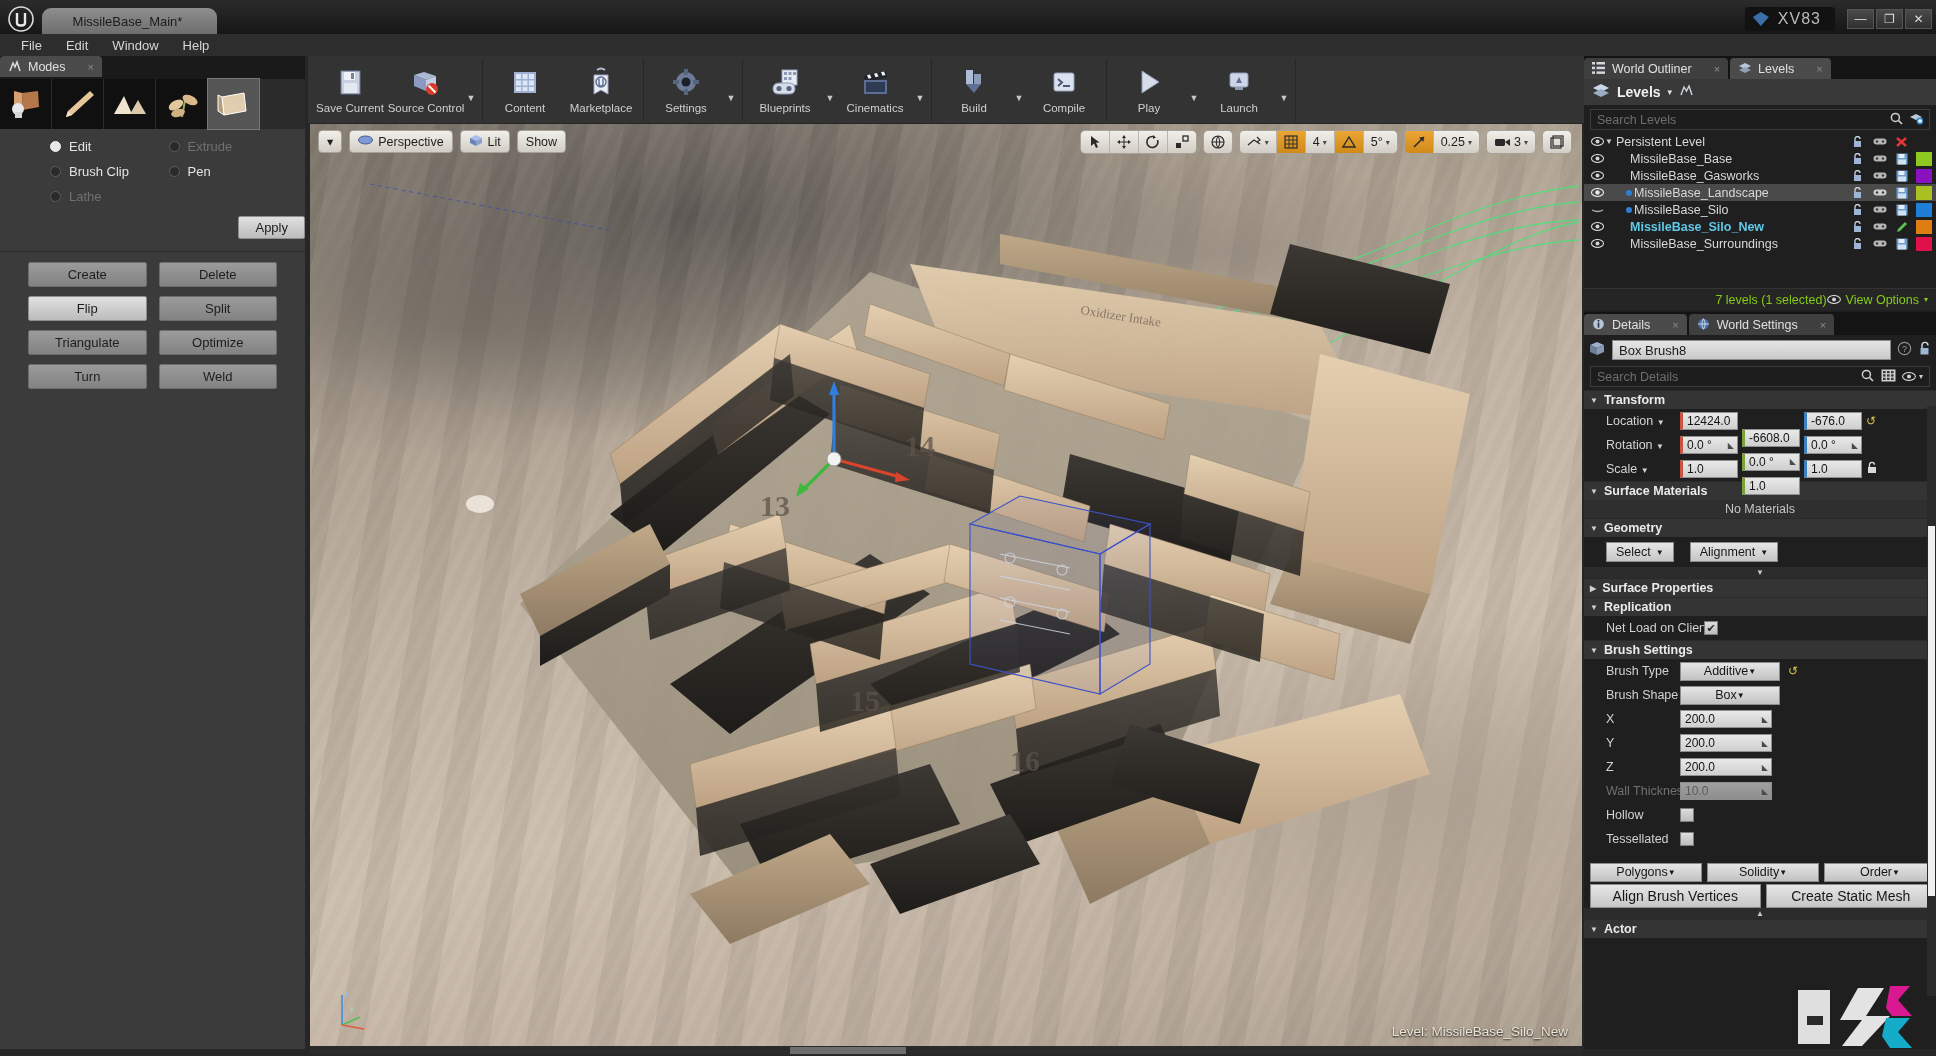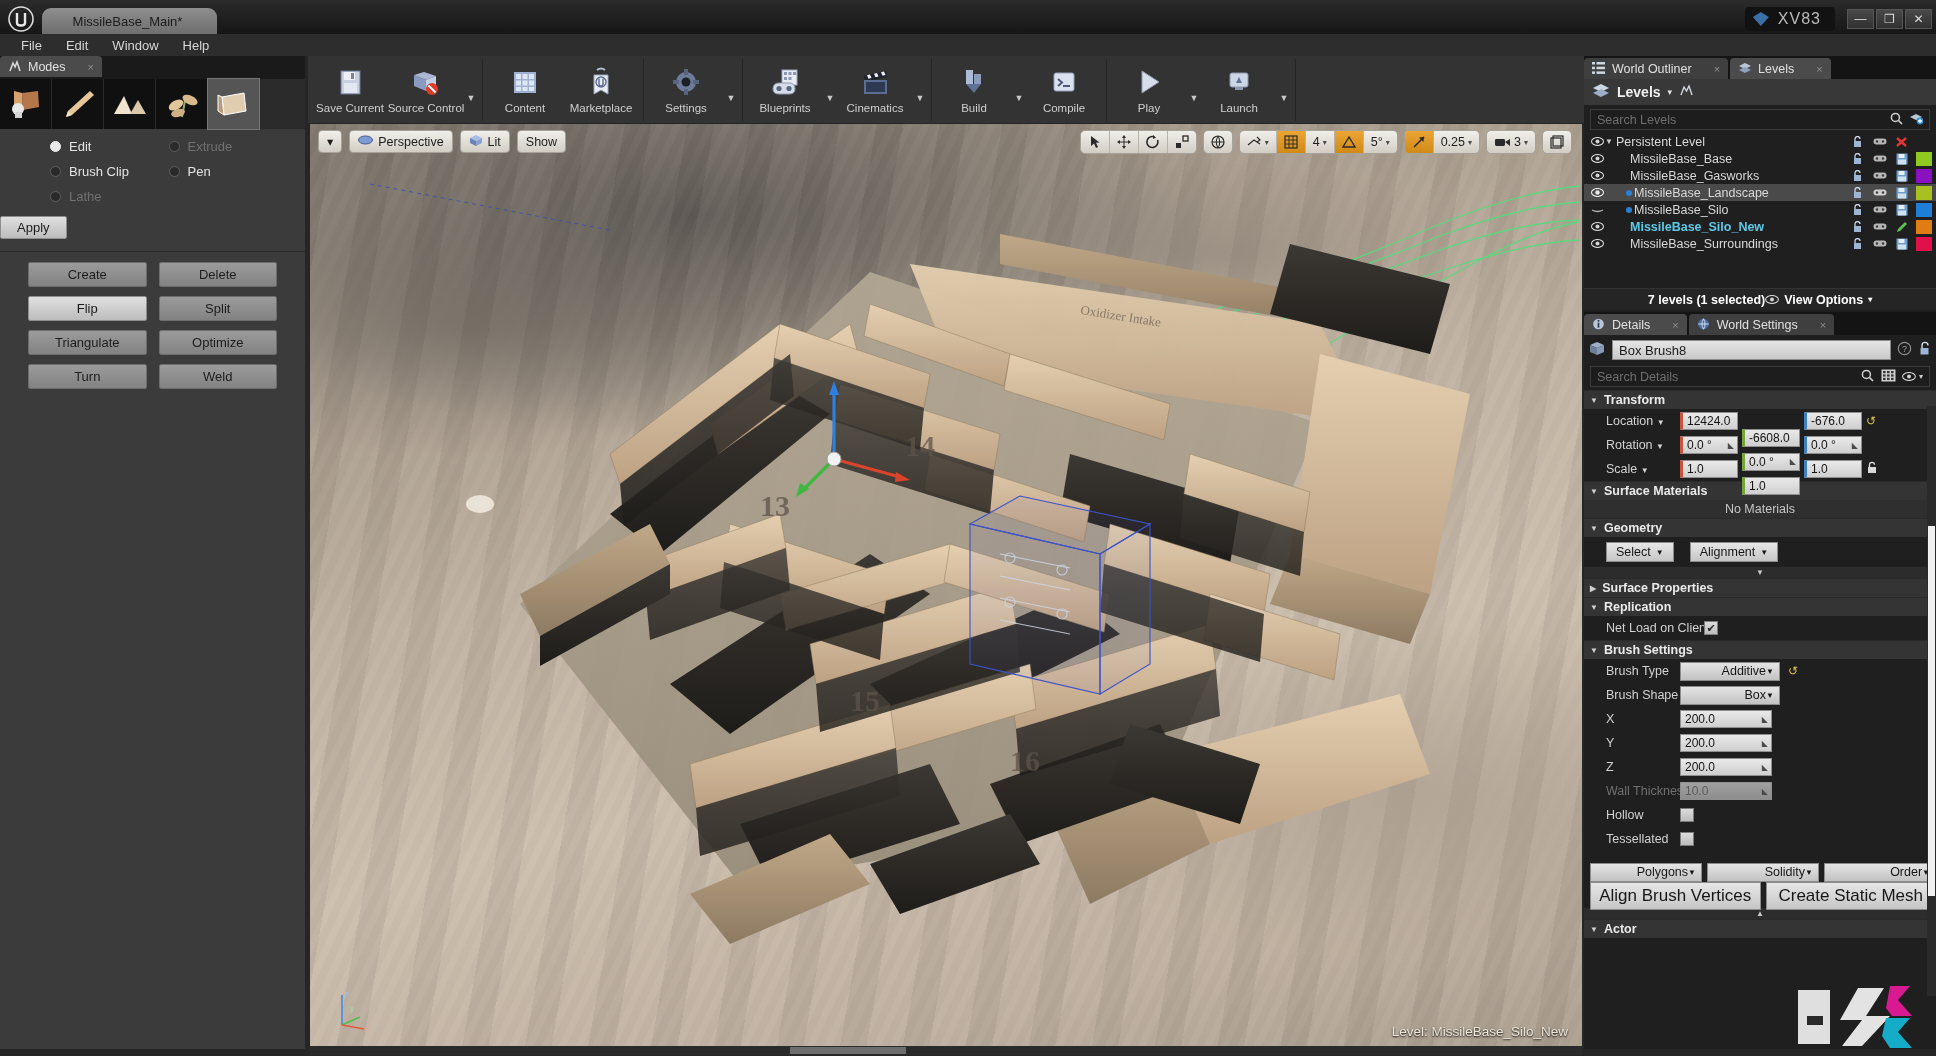--- a/index.html
+++ b/index.html
@@ -47,21 +47,21 @@
     display:flex; align-items:center; justify-content:center; }
   .mode-ico.sel { background:#555; outline:1px solid #777; }
   .radio-grid { padding:10px 0 4px 0; display:grid;
     grid-template-columns:1fr 1fr; row-gap:10px; }
   .rrow { display:flex; align-items:center; gap:8px; padding-left:50px; font-size:13px; }
   .rrow.col2 { padding-left:16px; }
   .rdot { width:11px; height:11px; border-radius:50%; background:#2a2a2a;
     border:1px solid #5d5d5d; }
   .rdot.on { background:#e8e8e8; border-color:#f0f0f0; }
   .dim { color:#707070; }
-  .apply-wrap { display:flex; justify-content:flex-start; padding:8px 0 10px 0; }
+  .apply-wrap { display:flex; justify-content:flex-end; padding:8px 0 10px 0; }
   .btn { background:linear-gradient(#e0e0e0,#bcbcbc); border:1px solid #8e8e8e;
     color:#1c1c1c; font-size:13px; padding:3px 16px; border-radius:2px; }
   .btn.grey { background:linear-gradient(#9b9b9b,#828282); color:#1d1d1d; border-color:#6d6d6d; }
   .sepline { height:1px; background:#2a2a2a; margin:2px 0 10px 0; }
   .geo-grid { display:grid; grid-template-columns:1fr 1fr; gap:9px 12px;
     padding:0 28px; }
   .geo-grid .btn { width:100%; text-align:center; padding:4px 0; }
 
   
   .maintoolbar { position:absolute; left:308px; top:56px; width:1276px; height:67px;
@@ -129,23 +129,23 @@
   .lvrow.sel { background:#4a4a4a; }
   .lvname { flex:1; white-space:nowrap; overflow:hidden; }
   .lvname.cyan { color:#5fc9e8; font-weight:bold; }
   .eye { width:16px; text-align:center; font-size:11px; color:#cfcfcf; }
   .ind { display:inline-block; width:6px; height:6px; border-radius:50%;
     background:#2e7fd4; margin-right:2px; vertical-align:middle; }
   .licons { display:flex; align-items:center; gap:7px; padding-right:4px; }
   .licon { width:15px; height:13px; display:flex; align-items:center; justify-content:center;
     font-size:11px; color:#c7c7c7; }
   .swatch { width:16px; height:14px; }
-  .lvfoot { height:22px; display:flex; align-items:center; justify-content:center;
-    padding:0 8px; font-size:12.5px; color:#ffffff; background:#252525;
-    border-top:1px solid #333;font-weight:bold; }
+  .lvfoot { height:22px; display:flex; align-items:center; justify-content:flex-end;
+    padding:0 8px; font-size:12.5px; color:#84cc16; background:#252525;
+    border-top:1px solid #333; }
 
   .det-name { height:24px; margin:3px 4px; display:flex; align-items:center; gap:6px; }
   .det-name .field { flex:1; height:20px; background:linear-gradient(#e5e5e5,#c9c9c9);
     border:1px solid #8b8b8b; color:#1b1b1b; font-size:13px;
     display:flex; align-items:center; padding:0 6px; }
   .cat { height:19px; background:#343434; display:flex; align-items:center; gap:6px;
     padding-left:6px; font-size:12.5px; font-weight:bold; color:#eaeaea;
     border-top:1px solid #2a2a2a; }
   .tri { font-size:8px; color:#d0d0d0; }
   .prow { height:24px; display:flex; align-items:center; font-size:12.5px; color:#d2d2d2; }
@@ -154,36 +154,36 @@
   .numf { width:58px; height:18px; background:linear-gradient(#e9e9e9,#cfcfcf);
     border:1px solid #8f8f8f; color:#141414; font-size:12px;
     display:flex; align-items:center; padding:0 4px; position:relative; }
   .numf.r { border-left:3px solid #c9543f; }
   .numf.g { border-left:3px solid #77a33a;margin-top:33px; }
   .numf.b { border-left:3px solid #3b7fc4; }
   .numf .sp { position:absolute; right:3px; font-size:8px; color:#4b4b4b; }
   .wide { width:92px; }
   .combo { width:100px; height:19px; background:linear-gradient(#e5e5e5,#c2c2c2);
     border:1px solid #8b8b8b; color:#161616; font-size:12.5px;
-    display:flex; align-items:center; justify-content:flex-end; padding:0 5px; }
+    display:flex; align-items:center; justify-content:center; padding:0 5px; }
   .chk { width:14px; height:14px; background:linear-gradient(#dcdcdc,#bdbdbd);
     border:1px solid #7d7d7d; display:flex; align-items:center; justify-content:center;
     font-size:11px; color:#2a2a2a; }
   .nomat { height:18px; display:flex; align-items:center; justify-content:center;
     font-size:12.5px; color:#c6c6c6; background:#2f2f2f; }
   .btnrow { display:flex; gap:16px; padding:5px 0 5px 22px; }
   .sbtn { background:linear-gradient(#e6e6e6,#c6c6c6); border:1px solid #8b8b8b;
     color:#171717; font-size:12.5px; padding:2px 9px; display:flex; align-items:center; gap:5px; }
   .expander { height:11px; display:flex; align-items:center; justify-content:center;
     background:#2c2c2c; color:#c9c9c9; font-size:8px; }
   .revert { font-size:12px; color:#d6c24a; }
   .lock { font-size:12px; color:#d9d9d9; }
   .rowfill { height:24px; display:flex; align-items:center; gap:5px; padding-left:6px; }
   .fullbtn { flex:1; background:linear-gradient(#e6e6e6,#c6c6c6); border:1px solid #8b8b8b;
-    color:#171717; font-size:17px; padding:3px 4px; text-align:center; }
+    color:#171717; font-size:14px; padding:3px 4px; text-align:center; }
   .scrollv { position:absolute; right:0; top:0; width:9px; background:#2a2a2a; }
   .scrollv .thumb { position:absolute; left:1px; width:7px; background:#f0f0f0; }
 
   
   .hscroll { position:absolute; left:310px; top:1046px; width:1272px; height:9px; background:#2a2a2a; }
   .hscroll .thumb { position:absolute; left:480px; width:116px; height:7px; top:1px; background:#6e6e6e; }
 
   
   .wmark { position:absolute; right:22px; bottom:8px; width:120px; height:62px;
     pointer-events:none; }

